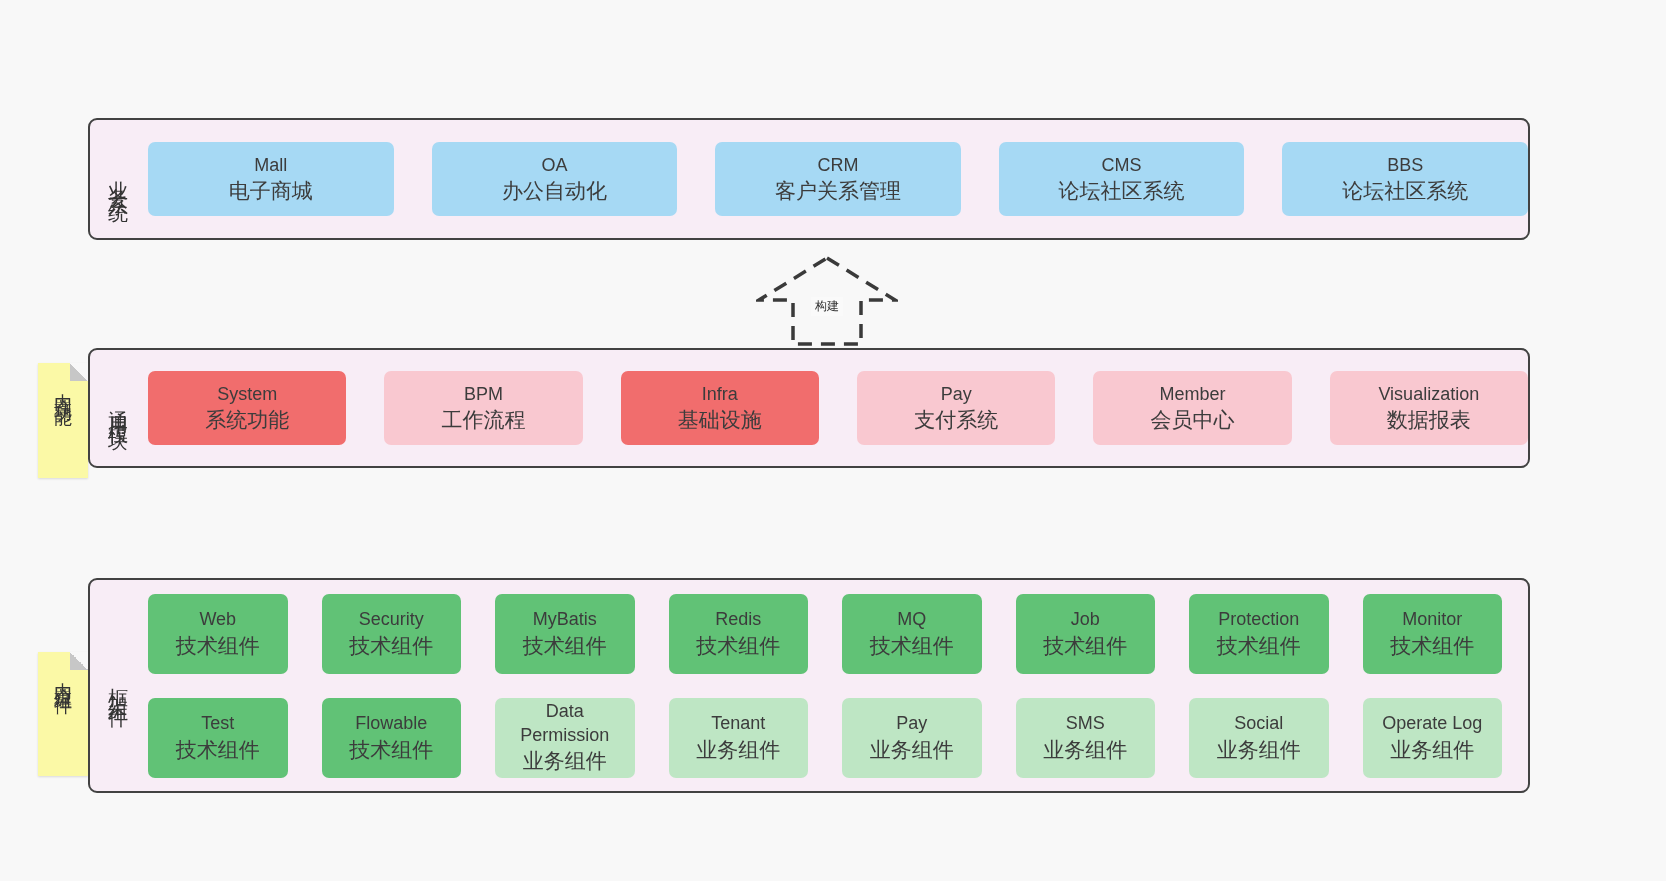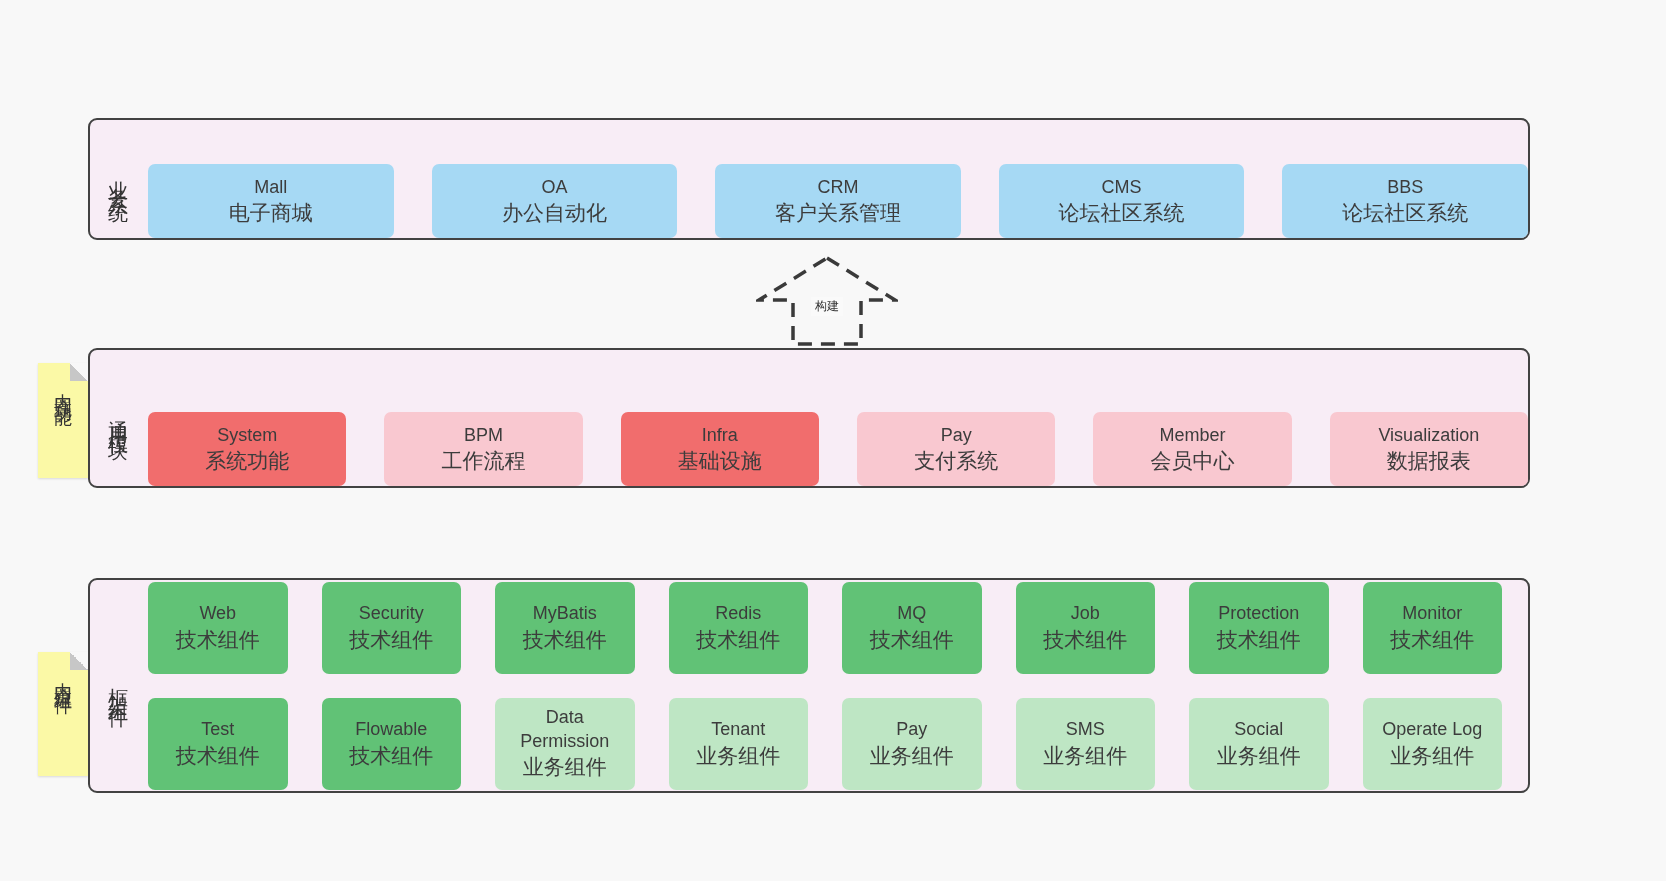--- a/index.html
+++ b/index.html
@@ -5,39 +5,39 @@
   * { margin:0; padding:0; box-sizing:border-box; }
   html,body { background:#f8f8f8; font-family:"Liberation Sans","DejaVu Sans",sans-serif; }
   #stage { position:relative; width:1666px; height:881px; background:#f8f8f8; overflow:hidden; }
 
   .layer {
     position:absolute; left:88px; width:1442px;
     background:#f8edf6; border:2px solid #424242; border-radius:9px;
     display:flex;
   }
   #layer-business   { top:118px; height:122px; }
-  #layer-modules    { top:348px; height:140px; }
+  #layer-modules    { top:348px; height:120px; }
   #layer-components { top:578px; height:215px; }
 
   .layer-label { width:58px; display:flex; align-items:center; justify-content:center; }
   .layer-label span {
     writing-mode:vertical-rl; text-orientation:upright;
     font-size:20px; letter-spacing:7px; color:#333;
   }
 
   .layer-content {
-    flex:1; display:flex; align-items:flex-end; gap:38px; 
+    flex:1; display:flex; align-items:center; gap:38px; 
   }
   .layer-content .box { flex:1; height:74px; }
 
   .grid-content {
     flex:1; display:grid; grid-template-columns:repeat(8,1fr);
     column-gap:34px; row-gap:24px; padding-right:26px; align-content:center;
   }
-  .grid-content .box { height:92px; }
+  .grid-content .box { height:80px; }
 
   .box {
     border-radius:7px; display:flex; flex-direction:column;
     justify-content:center; align-items:center; text-align:center;
     color:#3c3c3c; padding:2px 6px;
   }
   .box-name { font-size:18px; line-height:1.3; }
   .box-sub  { font-size:21px; line-height:1.3; }
 
   .blue        { background:#a6d9f4; }

